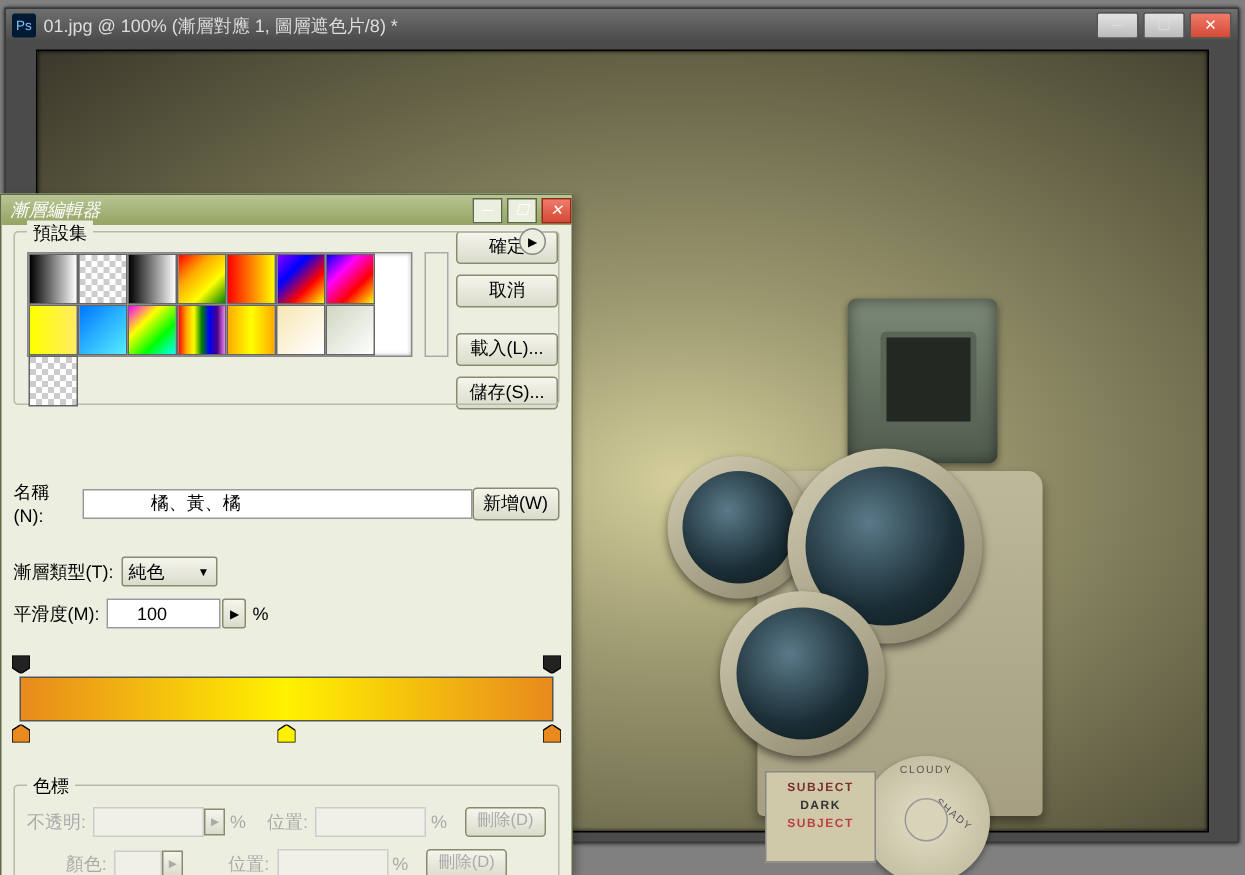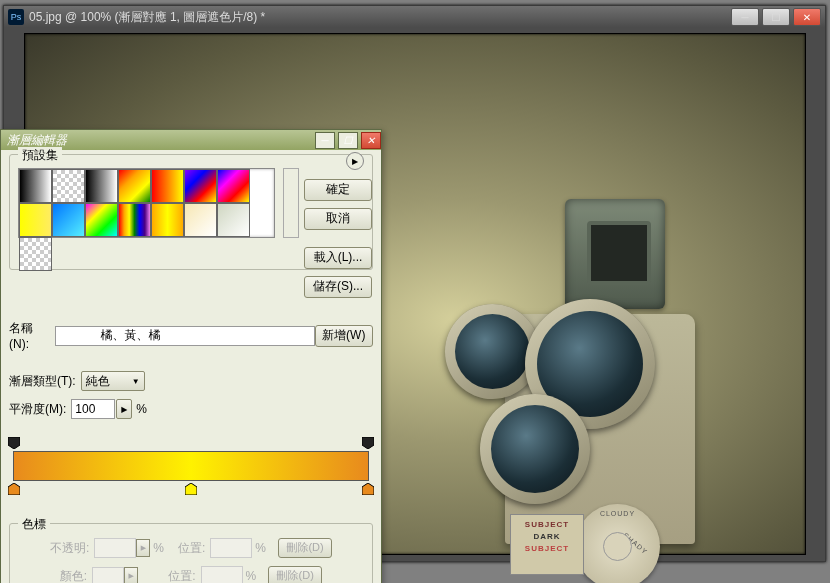--- a/index.html
+++ b/index.html
@@ -40,47 +40,47 @@
   .dlg-btn.hlp{background:#eceee0;}
   .dlg-btn.close{background:linear-gradient(#f07a6a,#d34a34);color:#fff;border-color:#9b2818;}
   .dlg-body{position:absolute;top:24px;left:8px;right:8px;bottom:6px;}
   .group{border:1px solid #b7b9aa;border-radius:3px;padding:8px 8px 6px 8px;position:relative;margin-bottom:10px;}
   .group>legend,.group-title{position:absolute;top:-8px;left:8px;background:#eceee0;padding:0 4px;font-size:12px;}
   .presets{height:100px;}
   .play{position:absolute;top:-3px;right:8px;width:16px;height:16px;border:1px solid #888;border-radius:50%;background:#eceee0;display:flex;align-items:center;justify-content:center;font-size:8px;}
   .preset-grid{margin-top:5px;width:255px;height:68px;display:flex;flex-wrap:wrap;border:1px solid #888;box-shadow:inset 0 0 3px #aaa;background:#fff;}
   .sw{width:31px;height:32px;border:1px solid #666;margin:0;}
   .scroll{position:absolute;top:13px;left:273px;width:14px;height:68px;background:#eceee0;border:1px solid #aaa;}
-  .right-buttons{position:absolute;left:303px;top:49px;width:66px;}
+  .right-buttons{position:absolute;left:303px;top:24px;width:66px;}
   .btn{display:block;width:66px;height:20px;margin-bottom:7px;background:linear-gradient(#f5f5ec,#dadccb);border:1px solid #8a8a6f;border-radius:3px;font-size:12px;text-align:center;line-height:18px;}
   .row{display:flex;align-items:center;margin-bottom:8px;}
   .row label{margin-right:5px;}
   .txt{border:1px solid #999;background:#fff;height:18px;padding:0 4px;font-size:12px;}
   .txt.name{width:222px;padding-left:44px;}
   .combo{width:54px;height:18px;border:1px solid #8a8a6f;background:linear-gradient(#f5f5ec,#dadccb);display:inline-flex;align-items:center;justify-content:space-between;padding:0 4px;border-radius:2px;font-size:12px;}
   .combo .arrow{font-size:8px;}
-  .num{width:36px;height:18px;border:1px solid #999;background:#fff;text-align:left;padding:0 3px;font-size:12px;}
+  .num{width:36px;height:18px;border:1px solid #999;background:#fff;text-align:left;padding:0 19px;font-size:12px;}
   .spin{width:14px;height:18px;border:1px solid #8a8a6f;background:linear-gradient(#f5f5ec,#dadccb);display:inline-flex;align-items:center;justify-content:center;margin-left:1px;font-size:8px;border-radius:2px;}
   .grad-edit{margin:18px 4px 0 4px;}
   .grad-bar{height:28px;border:1px solid #555;background:linear-gradient(90deg,#e88a1d 0%,#fff200 50%,#e88a1d 100%);position:relative;}
   .stop{position:absolute;width:12px;height:12px;}
   .colorstop-row,.opstop-row{position:relative;height:14px;}
   .colwell{width:30px;height:16px;border:1px solid #888;background:#fff;}
   .small-arrow{width:12px;height:16px;border:1px solid #8a8a6f;background:linear-gradient(#f5f5ec,#dadccb);display:inline-flex;align-items:center;justify-content:center;font-size:7px;}
   .disabled{color:#aaa;justify-content:center;}
   .disabled .txt,.disabled .num,.disabled .btn,.disabled .colwell{background:#f0f0e8;color:#bbb;border-color:#ccc;}
   .minibtn{width:52px;height:18px;font-size:11px;border:1px solid #8a8a6f;background:linear-gradient(#f5f5ec,#dadccb);border-radius:3px;text-align:center;line-height:16px;}
 </style>
 </head>
 <body>
 
 <div class="main-window">
   <div class="main-titlebar">
     <div class="ps-icon">Ps</div>
-    <div class="main-title">05.jpg @ 100% (漸層對應 1, 圖層遮色片/8) *</div>
+    <div class="main-title">01.jpg @ 100% (漸層對應 1, 圖層遮色片/8) *</div>
     <div class="win-buttons">
       <div class="win-btn">─</div>
       <div class="win-btn">☐</div>
       <div class="win-btn close">✕</div>
     </div>
   </div>
   <div class="canvas-area">
     <div class="camera">
       <div class="viewfinder">
           <div class="vf-inner"></div>

